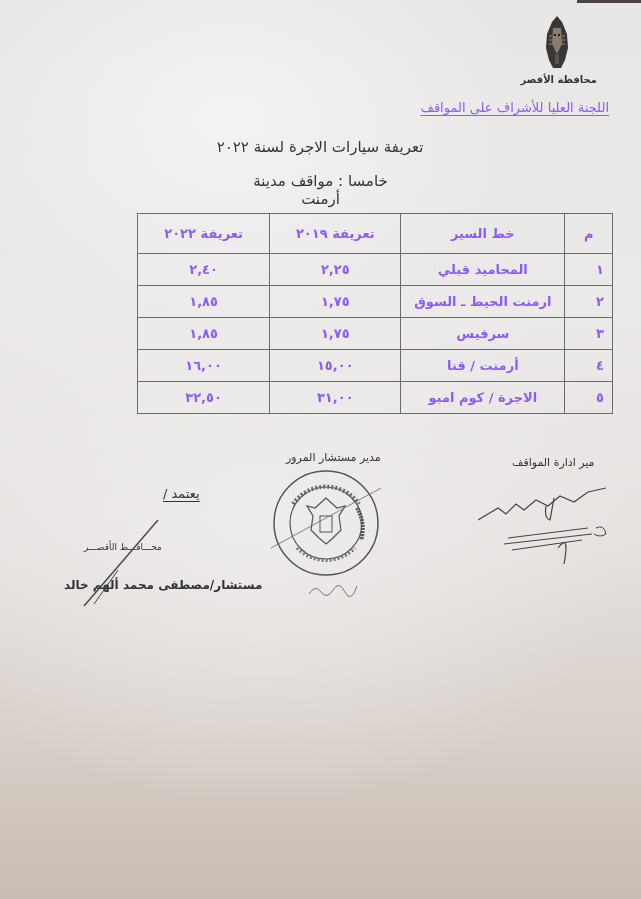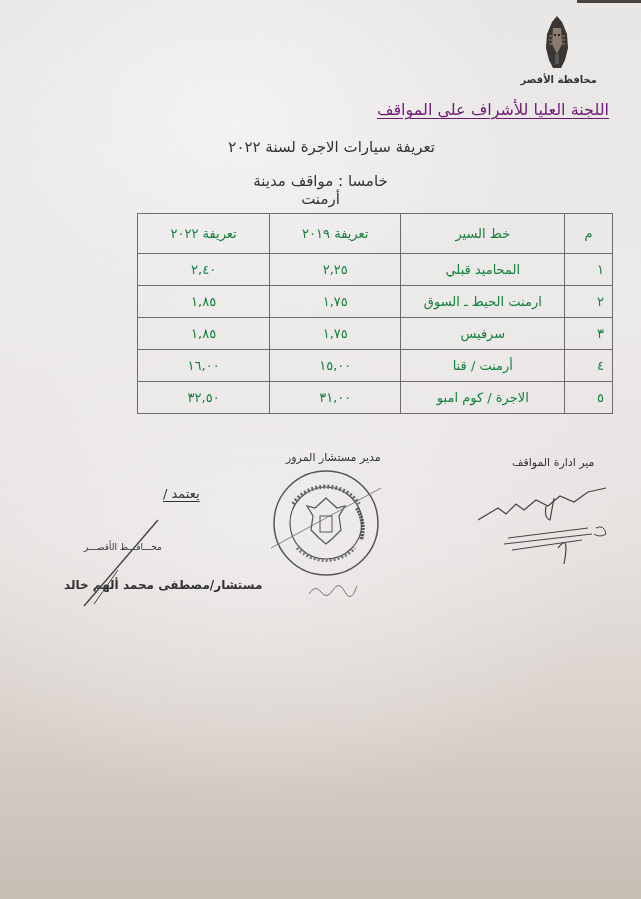--- a/index.html
+++ b/index.html
@@ -18,39 +18,39 @@
     }
     .logo {
       position: absolute; left: 543px; top: 14px; width: 28px; height: 58px;
     }
     .gov-name {
       position: absolute; right: 44px; top: 74px;
       font-size: 10px; font-weight: bold; color: #333; direction: rtl;
     }
     .committee {
       position: absolute; right: 32px; top: 100px;
-      font-size: 16px; direction: rtl; color: #701a75;
+      font-size: 13px; direction: rtl; color: #8b5cf6;
       text-decoration: underline; text-underline-offset: 3px;
     }
     .doc-title {
       position: absolute; left: 205px; top: 138px; width: 230px;
-      font-size: 15px; direction: rtl; text-align: right; color: #333;
+      font-size: 15px; direction: rtl; text-align: center; color: #333;
     }
     .doc-subtitle {
       position: absolute; left: 238px; top: 172px; width: 165px;
       font-size: 15px; direction: rtl; text-align: center; color: #333;
     }
     table.tariff {
       position: absolute; left: 137px; top: 213px;
       border-collapse: collapse; direction: rtl;
       width: 476px;
     }
     table.tariff td, table.tariff th {
       border: 1px solid #6d6b6b;
-      font-weight: normal; font-size: 13px; color: #15803d;
+      font-weight: bold; font-size: 13px; color: #8b5cf6;
       text-align: center; padding: 0; height: 31px;
     }
     table.tariff th { height: 39px; }
     .c-num { width: 47px; }
     .c-route { width: 164px; }
     .c-2019 { width: 131px; }
     .c-2022 { width: 132px; }
     .c-num-cell { text-align: right !important; padding-right: 8px !important; }
 
     .sig-block { position: absolute; direction: rtl; }

